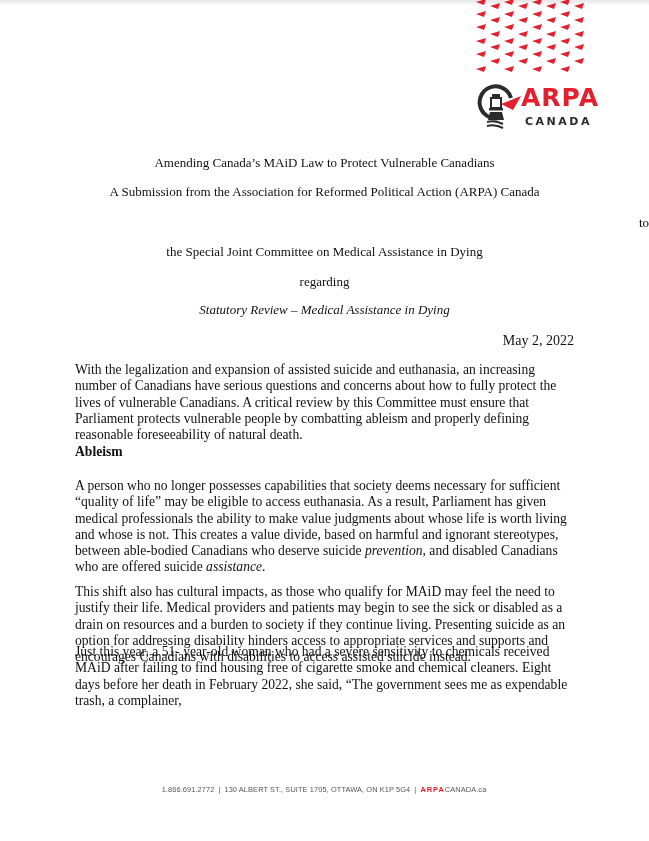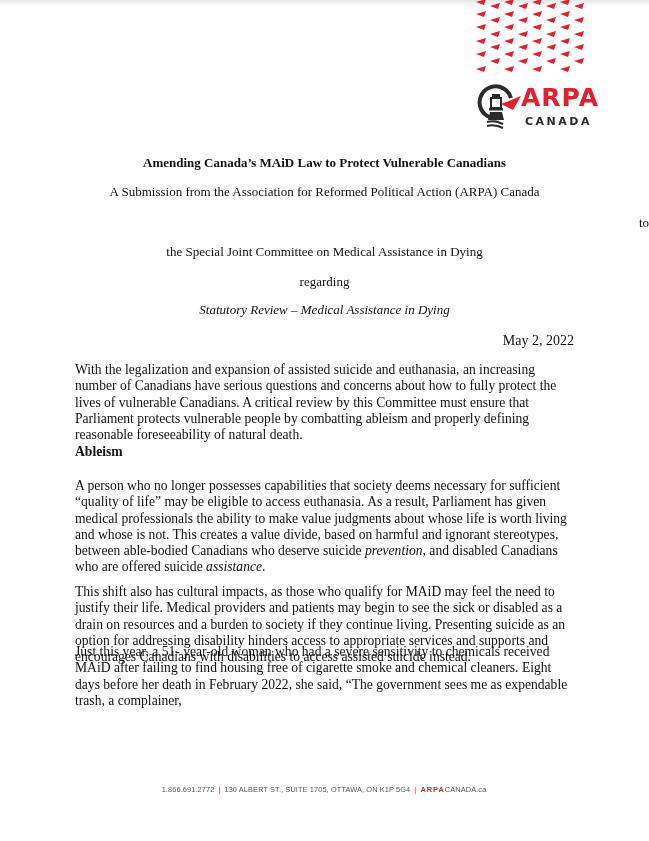--- a/index.html
+++ b/index.html
@@ -66,21 +66,21 @@
     }
     .center-line {
       position: absolute;
       left: 0;
       width: 649px;
       text-align: center;
       font-size: 13px;
       line-height: 16px;
     }
     .title {
-      font-weight: bold;
+      font-weight: normal;
     }
     .italic { font-style: italic; }
     .date {
       position: absolute;
       right: 75px;
       top: 333px;
       font-size: 14px;
       line-height: 16px;
       text-align: right;
     }

